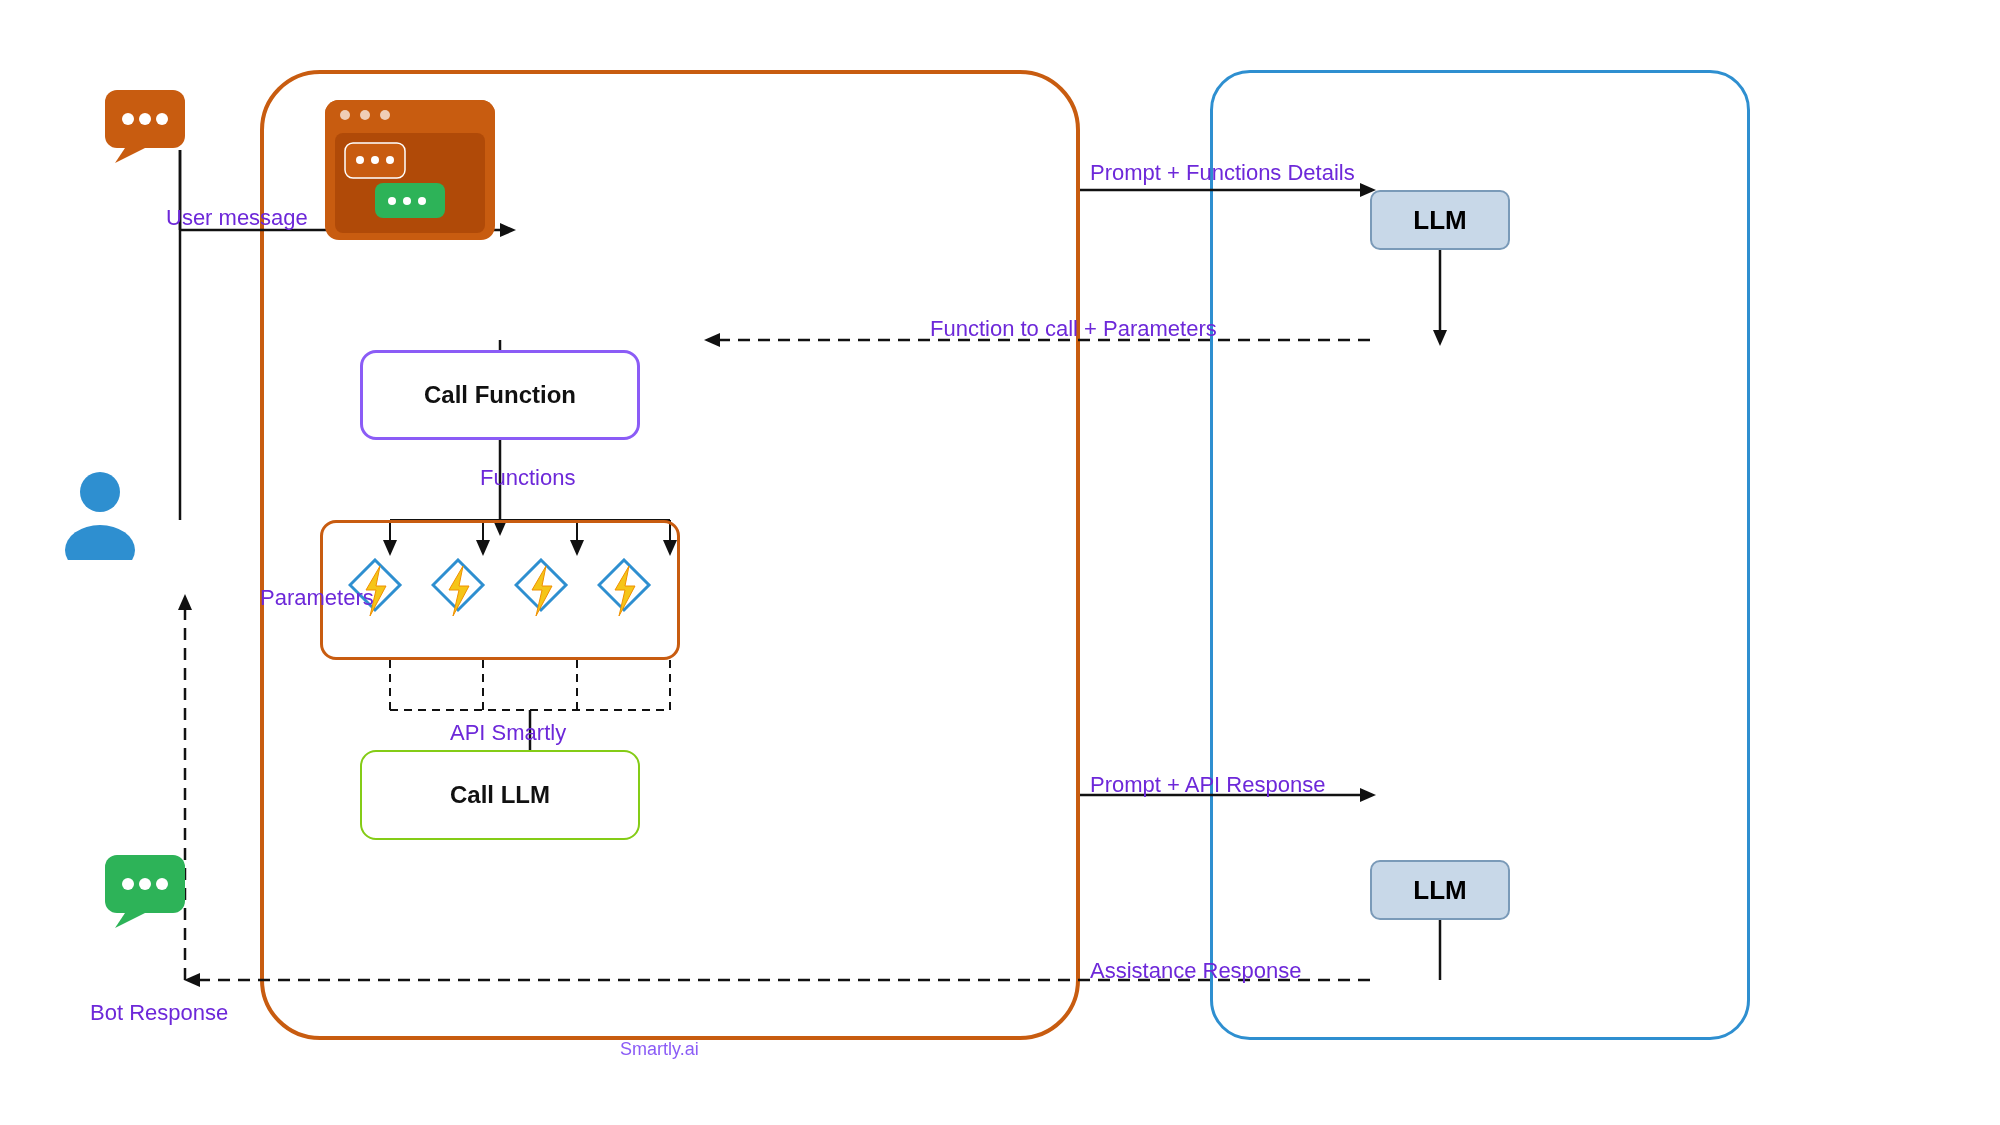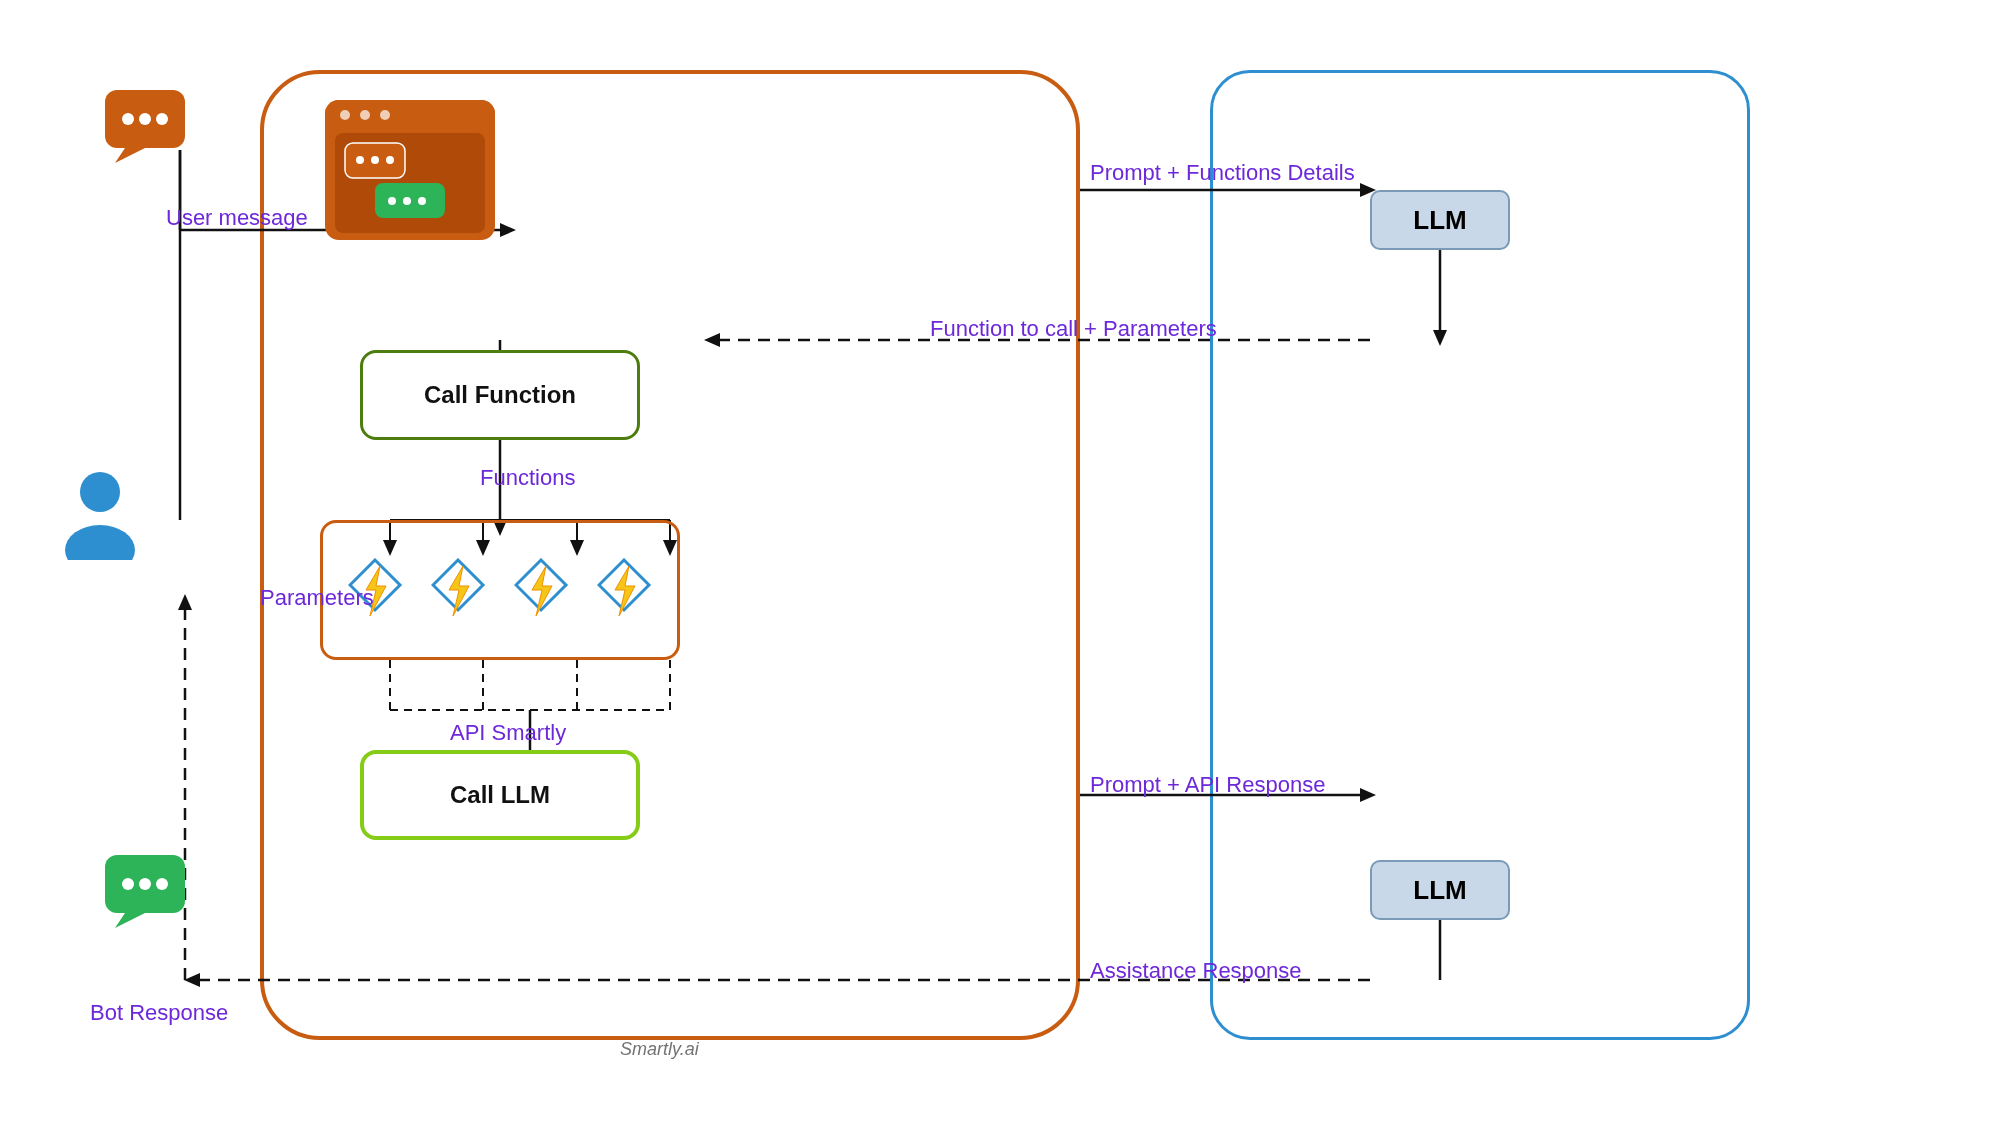--- a/index.html
+++ b/index.html
@@ -78,21 +78,21 @@
       height: 150px;
     }
 
     
     .call-function-box {
       position: absolute;
       top: 320px;
       left: 330px;
       width: 280px;
       height: 90px;
-      border: 3px solid #4d7c0f;
+      border: 3px solid #8b5cf6;
       border-radius: 16px;
       background: #fff;
       display: flex;
       align-items: center;
       justify-content: center;
     }
 
     
     .functions-box {
       position: absolute;
@@ -108,21 +108,21 @@
       justify-content: space-evenly;
     }
 
     
     .call-llm-box {
       position: absolute;
       top: 720px;
       left: 330px;
       width: 280px;
       height: 90px;
-      border: 4px solid #84cc16;
+      border: 2px solid #84cc16;
       border-radius: 16px;
       background: #fff;
       display: flex;
       align-items: center;
       justify-content: center;
     }
 
     
     .llm-box-top {
       position: absolute;
@@ -191,22 +191,21 @@
       font-size: 26px;
       font-weight: 700;
       color: #000000;
     }
 
     .watermark {
       position: absolute;
       bottom: 30px;
       left: 590px;
       font-size: 18px;
-      color: #737373;
-      font-style: italic;
+      color: #8b5cf6;
     }
   </style>
 </head>
 <body>
 
 <div class="diagram-container">
 
   <div class="agent-box"></div>
 
   <div class="llm-panel"></div>

